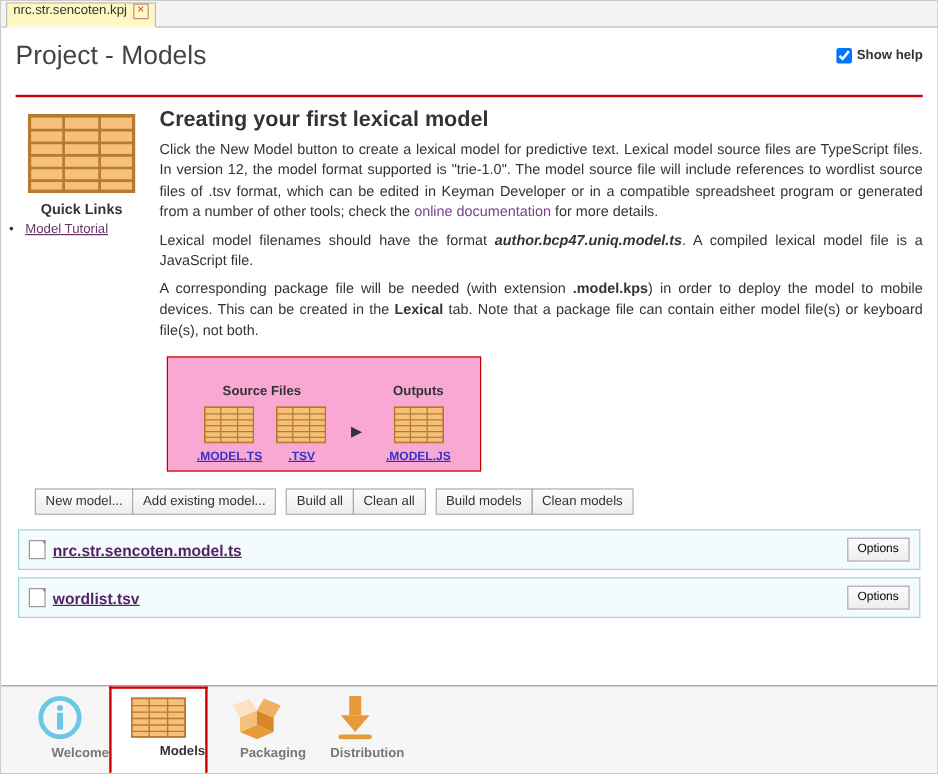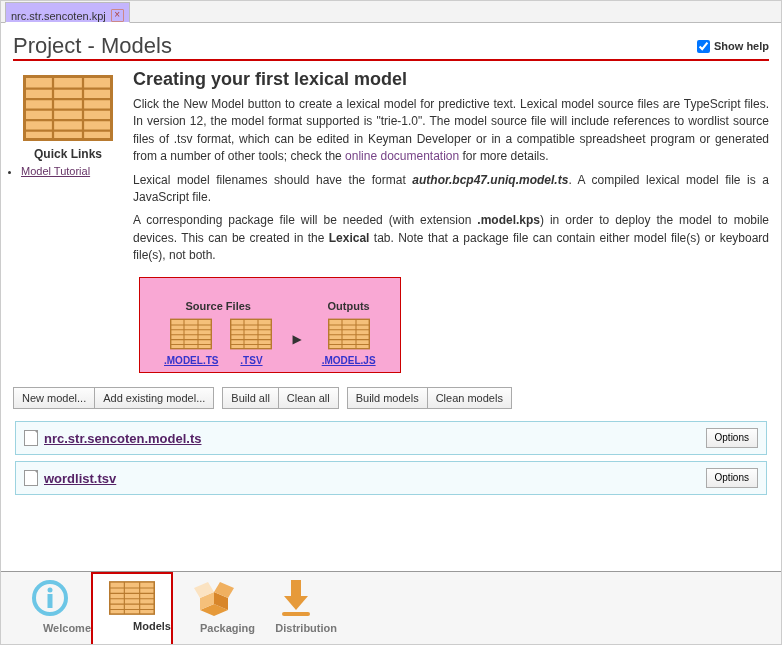--- a/index.html
+++ b/index.html
@@ -1,25 +1,25 @@
 <!DOCTYPE html>
 <html><head>
 <meta charset="utf-8">
 <style>
   html, body { margin:0; padding:0; font-family: Verdana, Tahoma, Arial, sans-serif; font-size:12px; color:#333; background:#fff; }
   body { width:782px; height:645px; overflow:hidden; box-sizing:border-box; position:relative; border:1px solid #ccc; }
 
   
   .file-tab-bar { height:22px; background:#f3f3f3; border-bottom:1px solid #bbb; display:flex; align-items:flex-end; padding-left:4px; box-sizing:border-box; }
-  .file-tab { display:flex; align-items:flex-end; height:19px; background:#c4b5fd; border:1px solid #bbb; border-bottom:1px solid #fff; padding:0 5px; font-size:11px; color:#333; position:relative; top:1px; }
+  .file-tab { display:flex; align-items:flex-start; height:19px; background:#fef9c3; border:1px solid #bbb; border-bottom:1px solid #fff; padding:0 5px; font-size:11px; color:#333; position:relative; top:1px; }
   .file-tab .close { margin-left:5px; font-size:10px; color:#a44; border:1px solid #c88; width:11px; height:11px; line-height:9px; text-align:center; border-radius:1px; cursor:pointer; }
 
   .page { padding:10px 12px 0 12px; height:550px; box-sizing:border-box; overflow:hidden; }
 
-  .header-row { display:flex; justify-content:space-between; padding-bottom:0; border-bottom:2px solid #c00; margin-bottom:8px; }
+  .header-row { display:flex; justify-content:space-between; padding-bottom:20px; border-bottom:2px solid #c00; margin-bottom:8px; }
   .page-title { font-family: "Trebuchet MS", Tahoma, sans-serif; font-size:22px; font-weight:400; color:#444; }
   .show-help { font-size:11px; font-weight:bold; display:flex; align-items:center; }
   .show-help input { margin-right:4px; }
 
   .upper { display:flex; }
   .sidebar { width:120px; flex:none; text-align:center; padding-right:10px; box-sizing:border-box; }
   .sidebar svg { display:block; margin:6px auto 6px auto; }
   .qlh { font-weight:bold; font-size:12px; color:#333; margin-top:4px; }
   .qlist { margin:4px 0 0 8px; padding:0; list-style:disc; text-align:left; font-size:11px; }
   .qlist a { color:#636; text-decoration:underline; }
@@ -33,21 +33,21 @@
 
   .diagram { border:1px solid #c00; background:#f9a8d4; margin:6px 0 12px 6px; display:inline-flex; padding:22px 14px 6px 14px; align-items:flex-start; }
   .diagram-col { text-align:center; margin:0 4px; }
   .diagram-col .cap { font-weight:bold; font-size:11px; height:18px; }
   .diagram-items { display:flex; align-items:center; }
   .dsub { margin:0 6px; text-align:center; }
   .dsub .lab { font-size:10px; color:#33c; font-weight:bold; margin-top:2px; text-decoration:underline; }
   .arrow { margin:0 10px; font-size:12px; color:#333; }
 
   
-  .toolbar { display:flex; gap:8px; margin:2px 0 12px 0;align-items:center; }
+  .toolbar { display:flex; gap:8px; margin:2px 0 12px 16px;align-items:center; }
   .toolbar .grp { display:flex; }
   .tbtn { height:22px; font-size:11px; background:linear-gradient(#fdfdfd,#ededed); border:1px solid #aaa; padding:0 8px; color:#333; cursor:pointer; box-sizing:border-box; white-space:nowrap;}
   .grp .tbtn { border-radius:0; margin-left:-1px; }
   .grp .tbtn:first-child { margin-left:0; }
 
   
   .file-row { border:1px solid #9cd3e0; background:#f3fbfd; padding:6px 8px; display:flex; align-items:center; justify-content:space-between; margin:6px 2px; }
   .file-row .left { display:flex; align-items:flex-end; }
   .file-row .fname { color:#526; font-size:13px; font-weight:bold; text-decoration:underline; margin-left:6px; }
   .fopt { height:20px; font-size:10px; background:linear-gradient(#fdfdfd,#ededed); border:1px solid #aaa; padding:2px 8px; cursor:pointer;}

